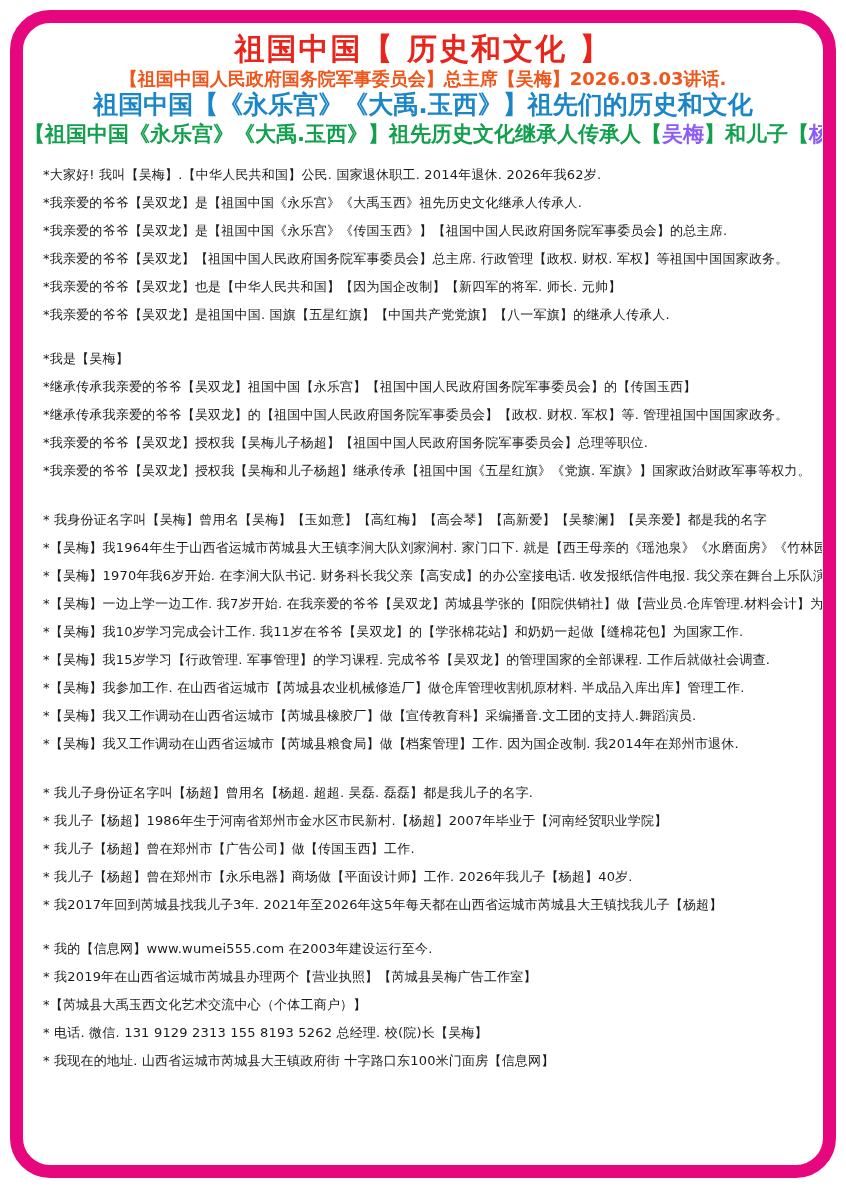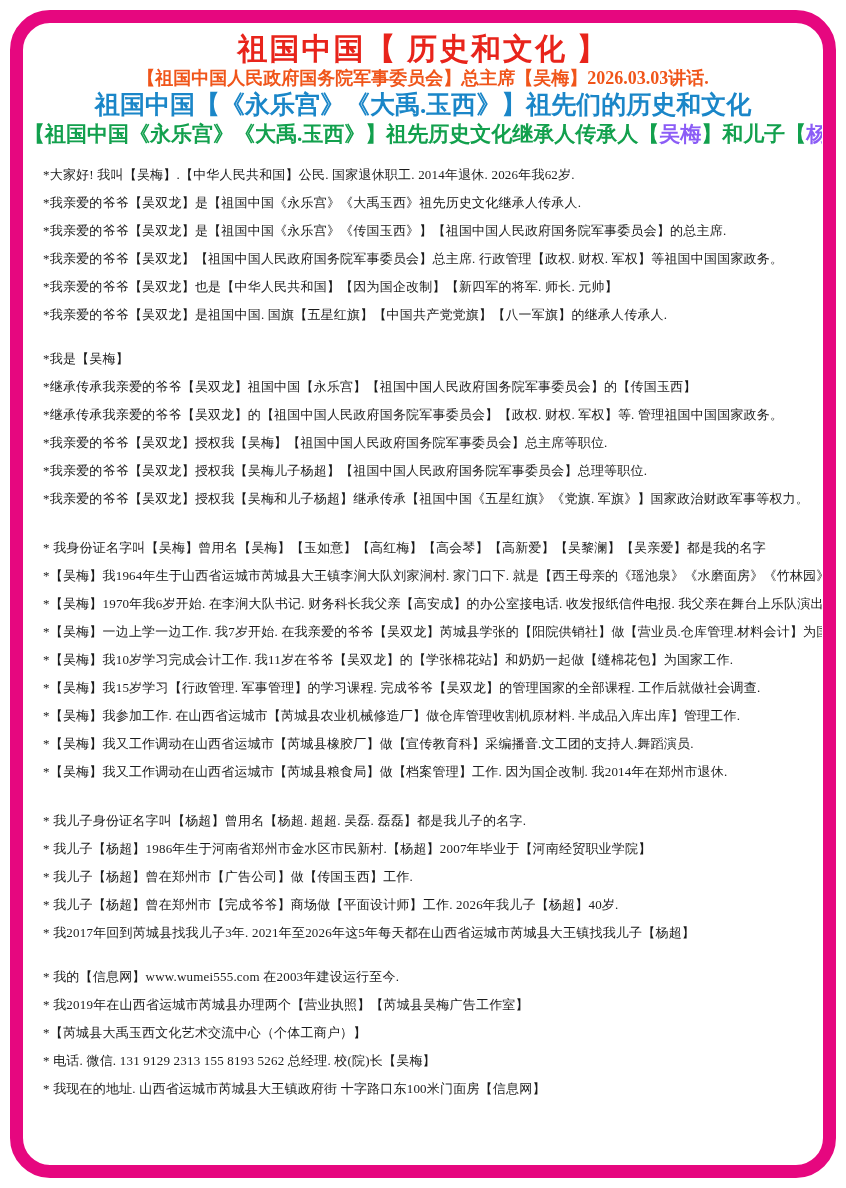--- a/index.html
+++ b/index.html
@@ -23,21 +23,20 @@
     border: 13px solid #e6077f;
     border-radius: 40px;
     pointer-events: none;
     z-index: 2;
   }
   .content {
     position: absolute;
     left: 24px; top: 23px; right: 24px; bottom: 23px;
     overflow: hidden;
     z-index: 1;
-    font-family: Liberation Serif, serif;
   }
   header { text-align: center; }
   .hl { font-weight: bold; white-space: nowrap; }
   .t1 { color: #e8241b; font-size: 30px; line-height: 36px; margin-top: 8px; letter-spacing: 2px; }
   .t2 { color: #f0551a; font-size: 18px; line-height: 23px; }
   .t3 { color: #1a86c8; font-size: 25px; line-height: 30px; }
   .t4 { color: #f0551a; font-size: 21px; line-height: 28px; }
   .t5 { color: #12a04d; font-size: 21px; line-height: 28px; }
   .t5 .nm { color: #8b5cf6; }
   main {
@@ -80,42 +79,41 @@
         <div class="bl">*我亲爱的爷爷【吴双龙】是【祖国中国《永乐宫》《传国玉西》】【祖国中国人民政府国务院军事委员会】的总主席.</div>
         <div class="bl">*我亲爱的爷爷【吴双龙】【祖国中国人民政府国务院军事委员会】总主席. 行政管理【政权. 财权. 军权】等祖国中国国家政务。</div>
         <div class="bl">*我亲爱的爷爷【吴双龙】也是【中华人民共和国】【因为国企改制】【新四军的将军. 师长. 元帅】</div>
         <div class="bl">*我亲爱的爷爷【吴双龙】是祖国中国. 国旗【五星红旗】【中国共产党党旗】【八一军旗】的继承人传承人.</div>
       </div>
 
       <div class="sec-inherit">
         <div class="bl">*我是【吴梅】</div>
         <div class="bl">*继承传承我亲爱的爷爷【吴双龙】祖国中国【永乐宫】【祖国中国人民政府国务院军事委员会】的【传国玉西】</div>
         <div class="bl">*继承传承我亲爱的爷爷【吴双龙】的【祖国中国人民政府国务院军事委员会】【政权. 财权. 军权】等. 管理祖国中国国家政务。</div>
-        <div class="bl">*我亲爱的爷爷【吴双龙】授权我【吴梅】【祖国中国人民政府国务院军事委员会】总主席等职位.</div>
         <div class="bl">*我亲爱的爷爷【吴双龙】授权我【吴梅儿子杨超】【祖国中国人民政府国务院军事委员会】总理等职位.</div>
         <div class="bl">*我亲爱的爷爷【吴双龙】授权我【吴梅和儿子杨超】继承传承【祖国中国《五星红旗》《党旗. 军旗》】国家政治财政军事等权力。</div>
       </div>
 
       <div class="sec-career">
         <div class="bl">* 我身份证名字叫【吴梅】曾用名【吴梅】【玉如意】【高红梅】【高会琴】【高新爱】【吴黎澜】【吴亲爱】都是我的名字</div>
         <div class="bl">*【吴梅】我1964年生于山西省运城市芮城县大王镇李涧大队刘家涧村. 家门口下. 就是【西王母亲的《瑶池泉》《水磨面房》《竹林园》和后涧《羽林园》】</div>
         <div class="bl">*【吴梅】1970年我6岁开始. 在李涧大队书记. 财务科长我父亲【高安成】的办公室接电话. 收发报纸信件电报. 我父亲在舞台上乐队演出排戏.</div>
         <div class="bl">*【吴梅】一边上学一边工作. 我7岁开始. 在我亲爱的爷爷【吴双龙】芮城县学张的【阳院供销社】做【营业员.仓库管理.材料会计】为国家工作.</div>
         <div class="bl">*【吴梅】我10岁学习完成会计工作. 我11岁在爷爷【吴双龙】的【学张棉花站】和奶奶一起做【缝棉花包】为国家工作.</div>
         <div class="bl">*【吴梅】我15岁学习【行政管理. 军事管理】的学习课程. 完成爷爷【吴双龙】的管理国家的全部课程. 工作后就做社会调查.</div>
         <div class="bl">*【吴梅】我参加工作. 在山西省运城市【芮城县农业机械修造厂】做仓库管理收割机原材料. 半成品入库出库】管理工作.</div>
         <div class="bl">*【吴梅】我又工作调动在山西省运城市【芮城县橡胶厂】做【宣传教育科】采编播音.文工团的支持人.舞蹈演员.</div>
         <div class="bl">*【吴梅】我又工作调动在山西省运城市【芮城县粮食局】做【档案管理】工作. 因为国企改制. 我2014年在郑州市退休.</div>
       </div>
 
       <div class="sec-son">
         <div class="bl">* 我儿子身份证名字叫【杨超】曾用名【杨超. 超超. 吴磊. 磊磊】都是我儿子的名字.</div>
         <div class="bl">* 我儿子【杨超】1986年生于河南省郑州市金水区市民新村.【杨超】2007年毕业于【河南经贸职业学院】</div>
         <div class="bl">* 我儿子【杨超】曾在郑州市【广告公司】做【传国玉西】工作.</div>
-        <div class="bl">* 我儿子【杨超】曾在郑州市【完成爷爷】商场做【平面设计师】工作. 2026年我儿子【杨超】40岁.</div>
+        <div class="bl">* 我儿子【杨超】曾在郑州市【永乐电器】商场做【平面设计师】工作. 2026年我儿子【杨超】40岁.</div>
         <div class="bl">* 我2017年回到芮城县找我儿子3年. 2021年至2026年这5年每天都在山西省运城市芮城县大王镇找我儿子【杨超】</div>
       </div>
 
       <div class="sec-contact">
         <div class="bl">* 我的【信息网】www.wumei555.com  在2003年建设运行至今.</div>
         <div class="bl">* 我2019年在山西省运城市芮城县办理两个【营业执照】【芮城县吴梅广告工作室】</div>
         <div class="bl">*【芮城县大禹玉西文化艺术交流中心（个体工商户）】</div>
         <div class="bl">* 电话. 微信. 131 9129 2313  155 8193 5262 总经理. 校(院)长【吴梅】</div>
         <div class="bl">* 我现在的地址. 山西省运城市芮城县大王镇政府街 十字路口东100米门面房【信息网】</div>
       </div>

